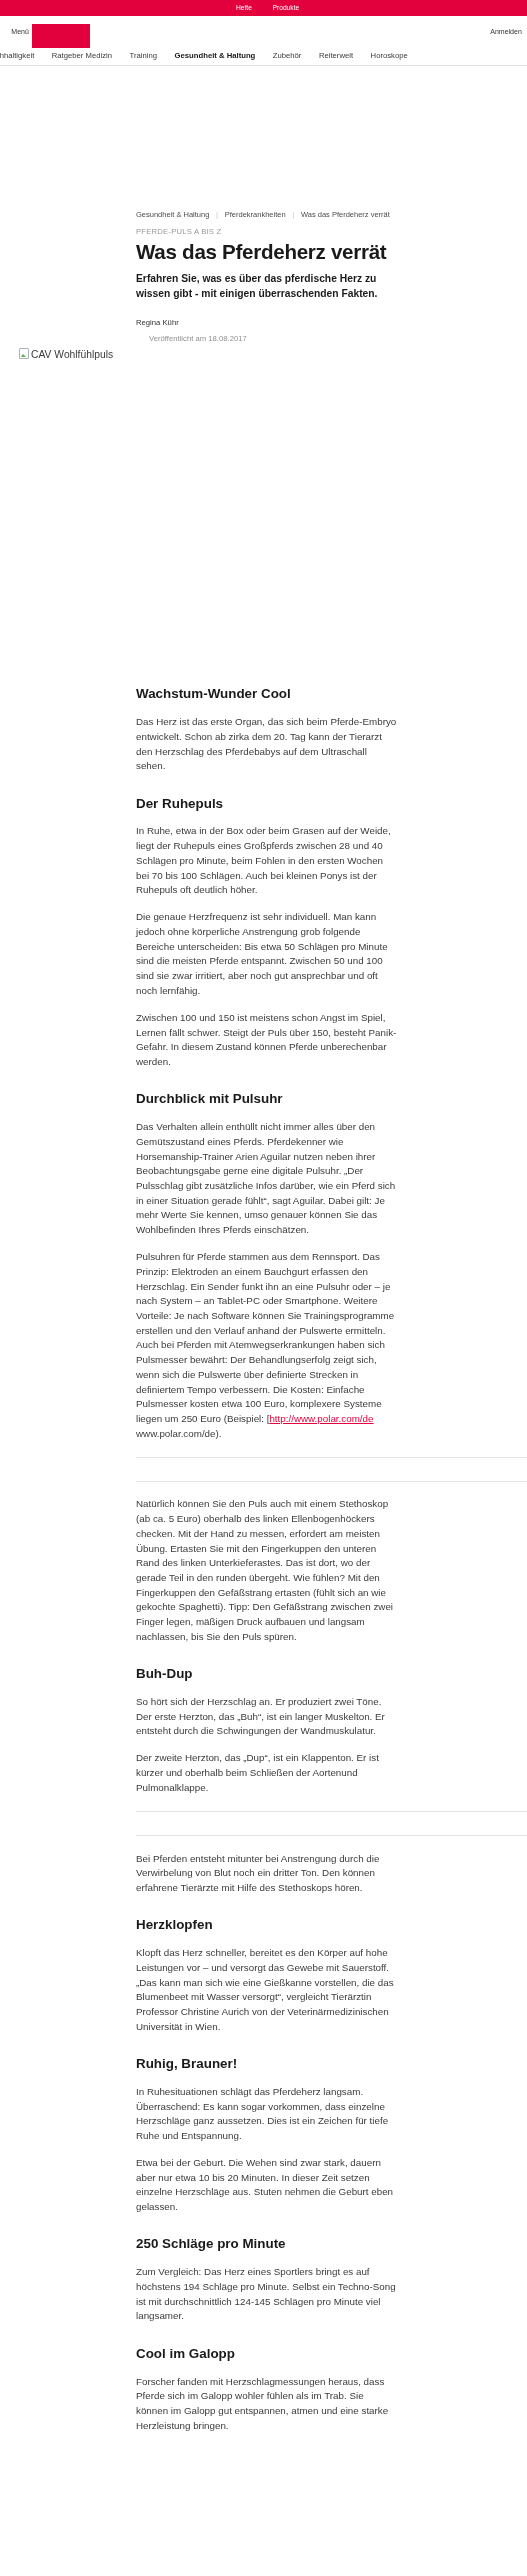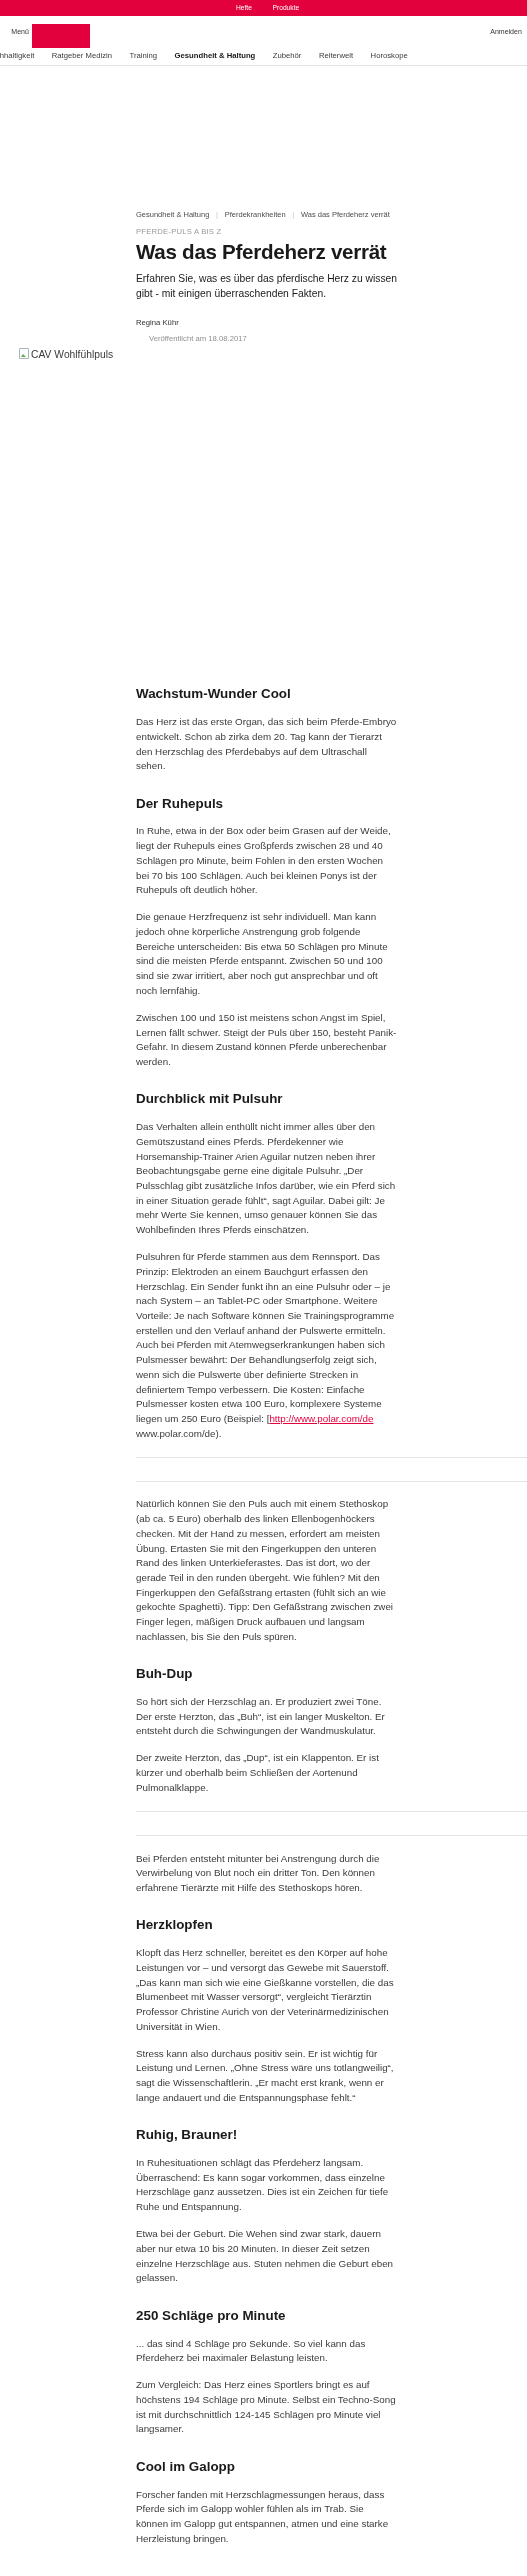--- a/index.html
+++ b/index.html
@@ -25,21 +25,21 @@
   .mainnav a.active{font-weight:bold;color:#1a1a1a;}
 
   .sp{width:100%;}
 
   
   .content{margin-left:136px;width:261px;}
   .crumbs{font-size:7.5px;color:#4d4d4d;white-space:nowrap;}
   .crumbs .sep{color:#c9c9c9;margin:0 6.7px;}
   .kicker{margin-top:8.2px;font-size:7.7px;color:#9a9a9a;letter-spacing:0.2px;}
   h1.title{margin:4.1px 0 0;font-size:20.6px;line-height:24px;color:#1a1a1a;letter-spacing:-0.3px;}
-  .lead{margin-top:7.2px;font-size:10.3px;line-height:15px;font-weight:normal;color:#1a1a1a;}
+  .lead{margin-top:7.2px;font-size:10.3px;line-height:15px;font-weight:bold;color:#1a1a1a;}
   .author{margin-top:17.5px;font-size:7.7px;color:#333;}
   .published{margin-top:6.2px;margin-left:13px;font-size:7.7px;color:#919191;}
 
   
   .bimg{display:inline-block;width:7.7px;height:8.8px;vertical-align:-1px;margin-right:2.1px;position:relative;
         background:#fbfdff;border:0.5px solid #aab4bd;border-radius:1px;overflow:hidden;}
   .bimg::before{content:'';position:absolute;right:-2.6px;top:-2.6px;width:5.2px;height:5.2px;background:#fff;
         border-left:0.5px solid #aab4bd;transform:rotate(45deg);}
   .bimg::after{content:'';position:absolute;left:1px;bottom:1px;width:0;height:0;
         border-left:2.6px solid transparent;border-right:3.1px solid transparent;border-bottom:3.6px solid #6aa84f;}
@@ -100,25 +100,23 @@
       <p><span>Pulsuhren für Pferde stammen aus dem Rennsport. Das Prinzip: Elektroden an einem Bauchgurt erfassen den Herzschlag. Ein Sender funkt ihn an eine Pulsuhr oder – je nach System – an Tablet-PC oder Smartphone. Weitere Vorteile: Je nach Software können Sie Trainingsprogramme erstellen und den Verlauf anhand der Pulswerte ermitteln. Auch bei Pferden mit Atemwegserkrankungen haben sich Pulsmesser bewährt: Der Behandlungserfolg zeigt sich, wenn sich die Pulswerte über definierte Strecken in definiertem Tempo verbessern. Die Kosten: Einfache Pulsmesser kosten etwa 100 Euro, komplexere Systeme liegen um 250 Euro (Beispiel: [</span><a class="redlink">http://www.polar.com/de</a><span> www.polar.com/de).</span></p>
       <div class="ad-slot"></div>
       <p>Natürlich können Sie den Puls auch mit einem Stethoskop (ab ca. 5 Euro) oberhalb des linken Ellenbogenhöckers checken. Mit der Hand zu messen, erfordert am meisten Übung. Ertasten Sie mit den Fingerkuppen den unteren Rand des linken Unterkieferastes. Das ist dort, wo der gerade Teil in den runden übergeht. Wie fühlen? Mit den Fingerkuppen den Gefäßstrang ertasten (fühlt sich an wie gekochte Spaghetti). Tipp: Den Gefäßstrang zwischen zwei Finger legen, mäßigen Druck aufbauen und langsam nachlassen, bis Sie den Puls spüren.</p>
       <h2>Buh-Dup</h2>
       <p>So hört sich der Herzschlag an. Er produziert zwei Töne. Der erste Herzton, das „Buh“, ist ein langer Muskelton. Er entsteht durch die Schwingungen der Wandmuskulatur.</p>
       <p>Der zweite Herzton, das „Dup“, ist ein Klappenton. Er ist kürzer und oberhalb beim Schließen der Aortenund Pulmonalklappe.</p>
       <div class="ad-slot"></div>
       <p>Bei Pferden entsteht mitunter bei Anstrengung durch die Verwirbelung von Blut noch ein dritter Ton. Den können erfahrene Tierärzte mit Hilfe des Stethoskops hören.</p>
       <h2>Herzklopfen</h2>
       <p>Klopft das Herz schneller, bereitet es den Körper auf hohe Leistungen vor – und versorgt das Gewebe mit Sauerstoff. „Das kann man sich wie eine Gießkanne vorstellen, die das Blumenbeet mit Wasser versorgt“, vergleicht Tierärztin Professor Christine Aurich von der Veterinärmedizinischen Universität in Wien.</p>
-      <p>Stress kann also durchaus positiv sein. Er ist wichtig für Leistung und Lernen. „Ohne Stress wäre uns totlangweilig“, sagt die Wissenschaftlerin. „Er macht erst krank, wenn er lange andauert und die Entspannungsphase fehlt.“</p>
       <h2>Ruhig, Brauner!</h2>
       <p>In Ruhesituationen schlägt das Pferdeherz langsam. Überraschend: Es kann sogar vorkommen, dass einzelne Herzschläge ganz aussetzen. Dies ist ein Zeichen für tiefe Ruhe und Entspannung.</p>
       <p>Etwa bei der Geburt. Die Wehen sind zwar stark, dauern aber nur etwa 10 bis 20 Minuten. In dieser Zeit setzen einzelne Herzschläge aus. Stuten nehmen die Geburt eben gelassen.</p>
       <h2>250 Schläge pro Minute</h2>
-      <p>... das sind 4 Schläge pro Sekunde. So viel kann das Pferdeherz bei maximaler Belastung leisten.</p>
       <p>Zum Vergleich: Das Herz eines Sportlers bringt es auf höchstens 194 Schläge pro Minute. Selbst ein Techno-Song ist mit durchschnittlich 124-145 Schlägen pro Minute viel langsamer.</p>
       <h2>Cool im Galopp</h2>
       <p>Forscher fanden mit Herzschlagmessungen heraus, dass Pferde sich im Galopp wohler fühlen als im Trab. Sie können im Galopp gut entspannen, atmen und eine starke Herzleistung bringen.</p>
     </article>
 
 </div>
 
 
 </body></html>

